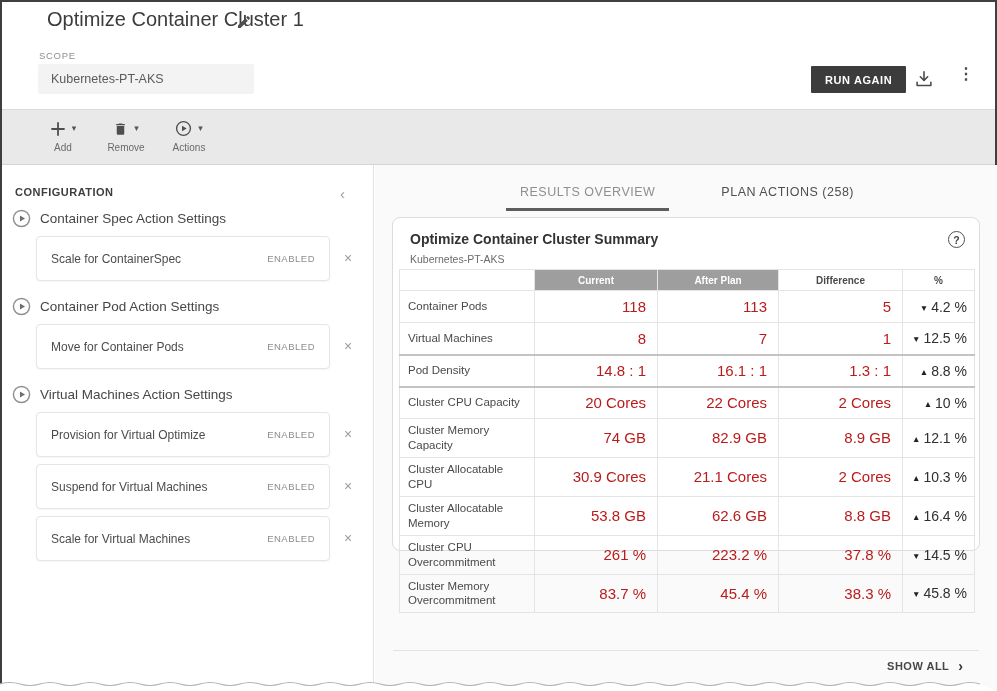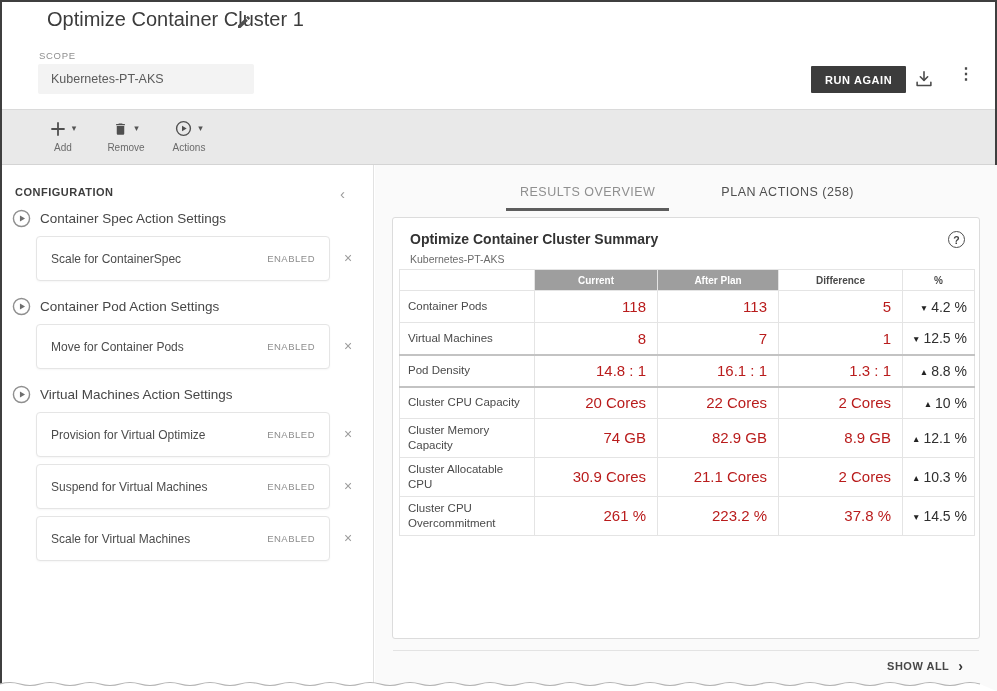--- a/index.html
+++ b/index.html
@@ -33,21 +33,21 @@
   .cfg-label { font-size:12px; color:#4c4c4c; }
   .cfg-status { font-size:9.5px; color:#8d8d8d; letter-spacing:.5px; }
   .cfg-close { position:absolute; left:338px; width:16px; text-align:center; font-size:14px; color:#9c9c9c; cursor:pointer; }
 
   
   .main { position:absolute; left:373px; top:163px; width:624px; height:526px; background:#fafafa; }
   .tabs { position:absolute; left:0; top:20px; width:100%; display:flex; justify-content:center; gap:38px; }
   .tab { font-size:12.5px; letter-spacing:.5px; color:#4f4f4f; font-weight:500; padding:0 14px 9px; cursor:pointer; }
   .tab.active { color:#8f8f8f; border-bottom:3px solid #5d5d5d; }
 
-  .summary-card { position:absolute; left:17px; top:52px; width:588px; height:422px; background:#fff; border:1px solid #dcdcdc; border-radius:3px; }
+  .summary-card { position:absolute; left:17px; top:52px; width:588px; height:334px; background:#fff; border:1px solid #dcdcdc; border-radius:8px; }
   .card-title { position:absolute; left:17px; top:13px; font-size:14px; font-weight:700; color:#333; }
   .card-subtitle { position:absolute; left:17px; top:35px; font-size:10.5px; color:#6b6b6b; }
   .help-btn { position:absolute; right:14px; top:13px; width:17px; height:17px; border:1.4px solid #4f4f4f; border-radius:50%; font-size:10.5px; font-weight:700; color:#444; display:flex; align-items:center; justify-content:center; cursor:pointer; }
 
   .summary-table { position:absolute; left:6px; top:51px; width:575px; border-collapse:collapse; table-layout:fixed; }
   .summary-table th, .summary-table td { border:1px solid #e4e4e4; }
   .summary-table th { height:21px; font-size:10px; }
   .h-gray { background:#9e9e9e; color:#fff; font-weight:700; }
   .h-gray-first { border-right:2px solid #fff; }
   .h-plain { color:#4a4a4a; font-weight:600; }
@@ -236,26 +236,40 @@
             <td class="pct"><span class="tri">▲</span><span>12.1 %</span></td>
           </tr>
           <tr>
             <td class="metric">Cluster Allocatable CPU</td>
             <td class="val">30.9 Cores</td>
             <td class="val">21.1 Cores</td>
             <td class="val">2 Cores</td>
             <td class="pct"><span class="tri">▲</span><span>10.3 %</span></td>
           </tr>
           <tr>
+            <td class="metric">Cluster Allocatable Memory</td>
+            <td class="val">53.8 GB</td>
+            <td class="val">62.6 GB</td>
+            <td class="val">8.8 GB</td>
+            <td class="pct"><span class="tri">▲</span><span>16.4 %</span></td>
+          </tr>
+          <tr>
             <td class="metric">Cluster CPU Overcommitment</td>
             <td class="val">261 %</td>
             <td class="val">223.2 %</td>
             <td class="val">37.8 %</td>
             <td class="pct"><span class="tri">▼</span><span>14.5 %</span></td>
           </tr>
+          <tr>
+            <td class="metric">Cluster Memory Overcommitment</td>
+            <td class="val">83.7 %</td>
+            <td class="val">45.4 %</td>
+            <td class="val">38.3 %</td>
+            <td class="pct"><span class="tri">▼</span><span>45.8 %</span></td>
+          </tr>
         </tbody>
       </table>
 
       <div class="card-footer">
         <span class="show-all">SHOW ALL</span>
         <span class="more-ch">›</span>
       </div>
     </div>
   </div>
 

